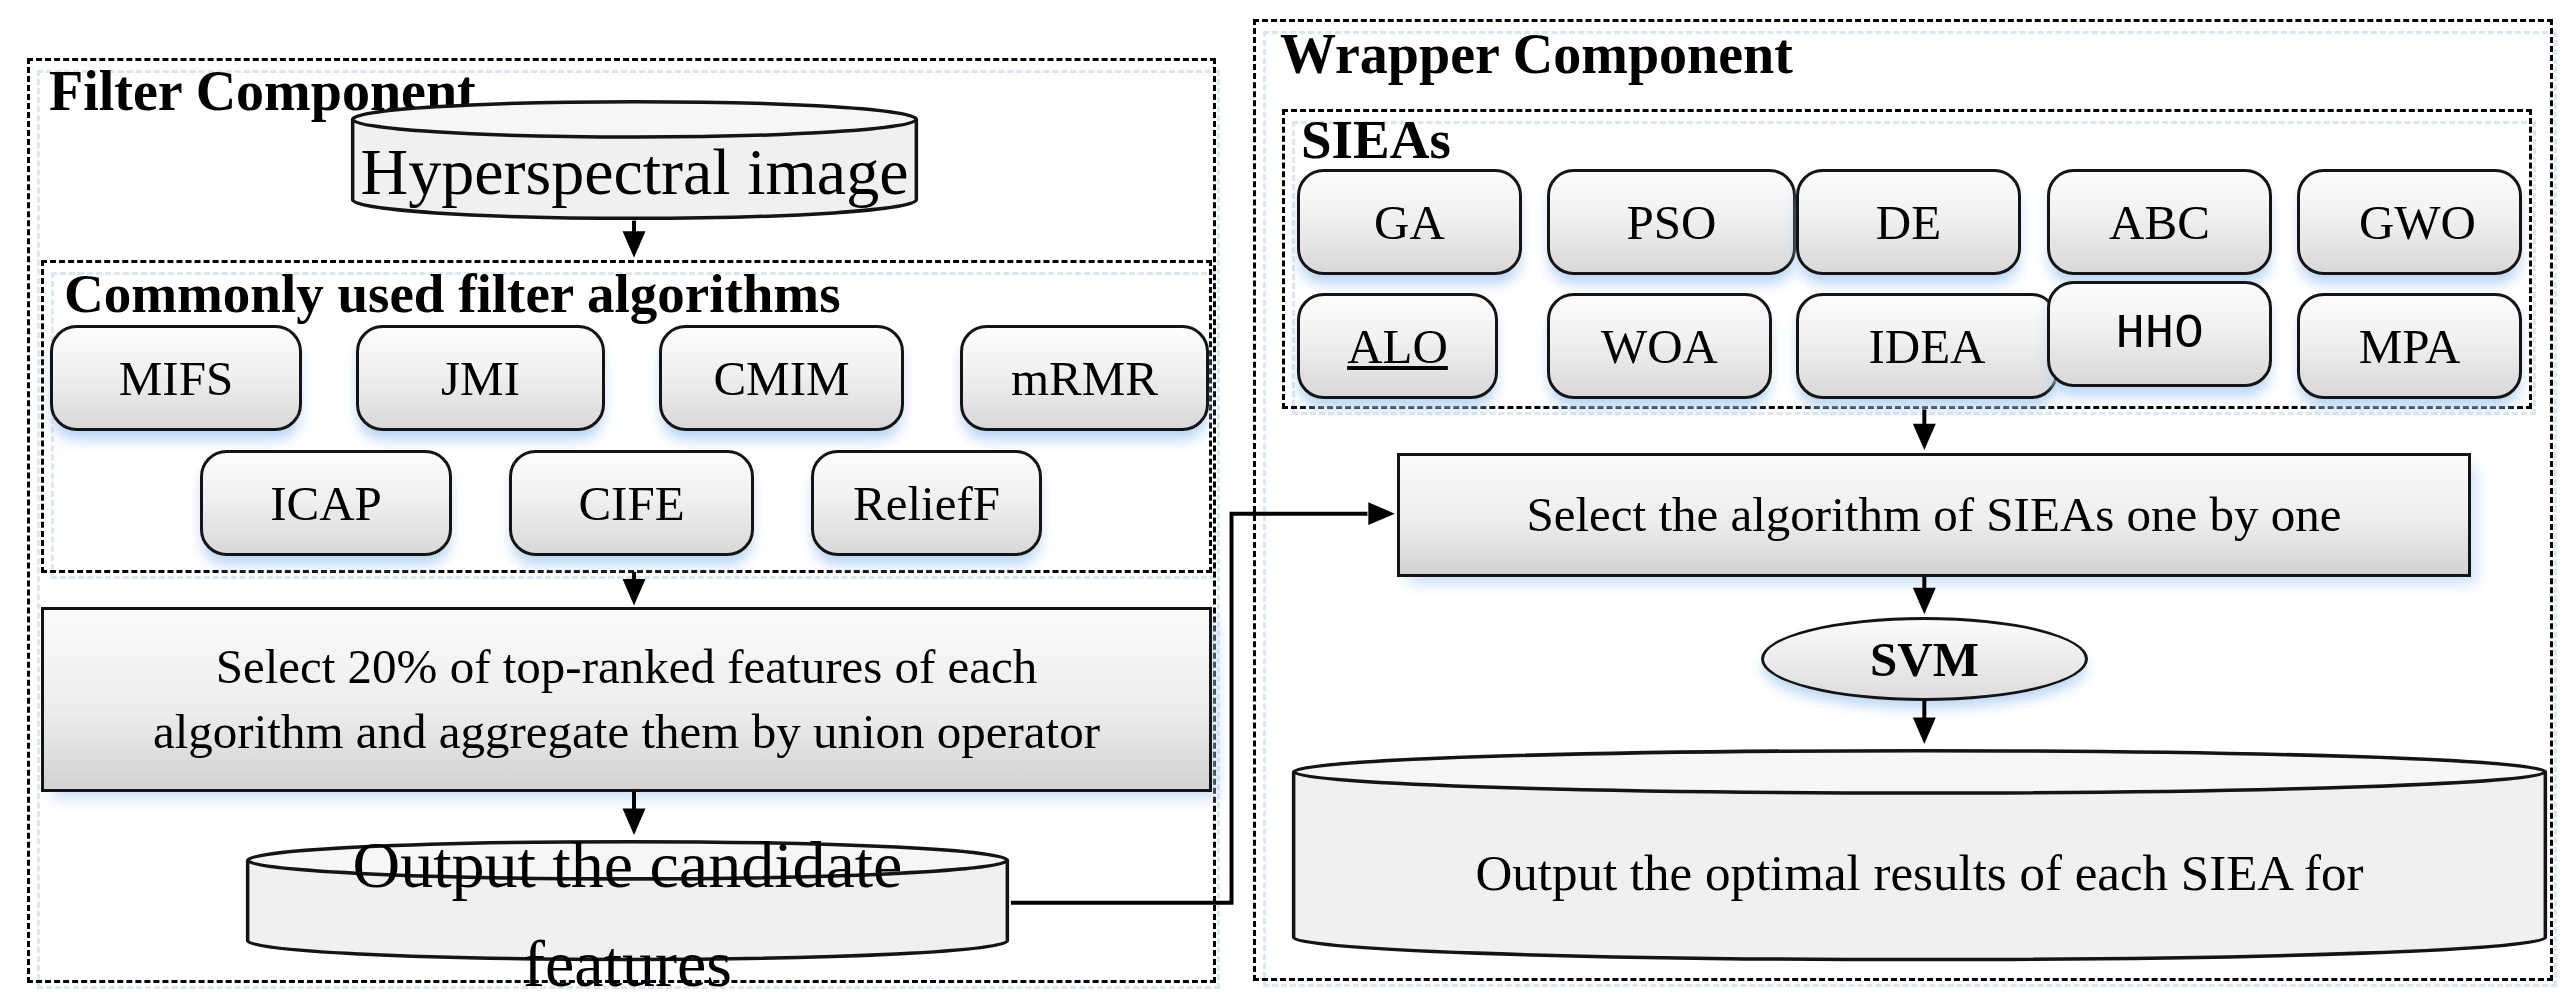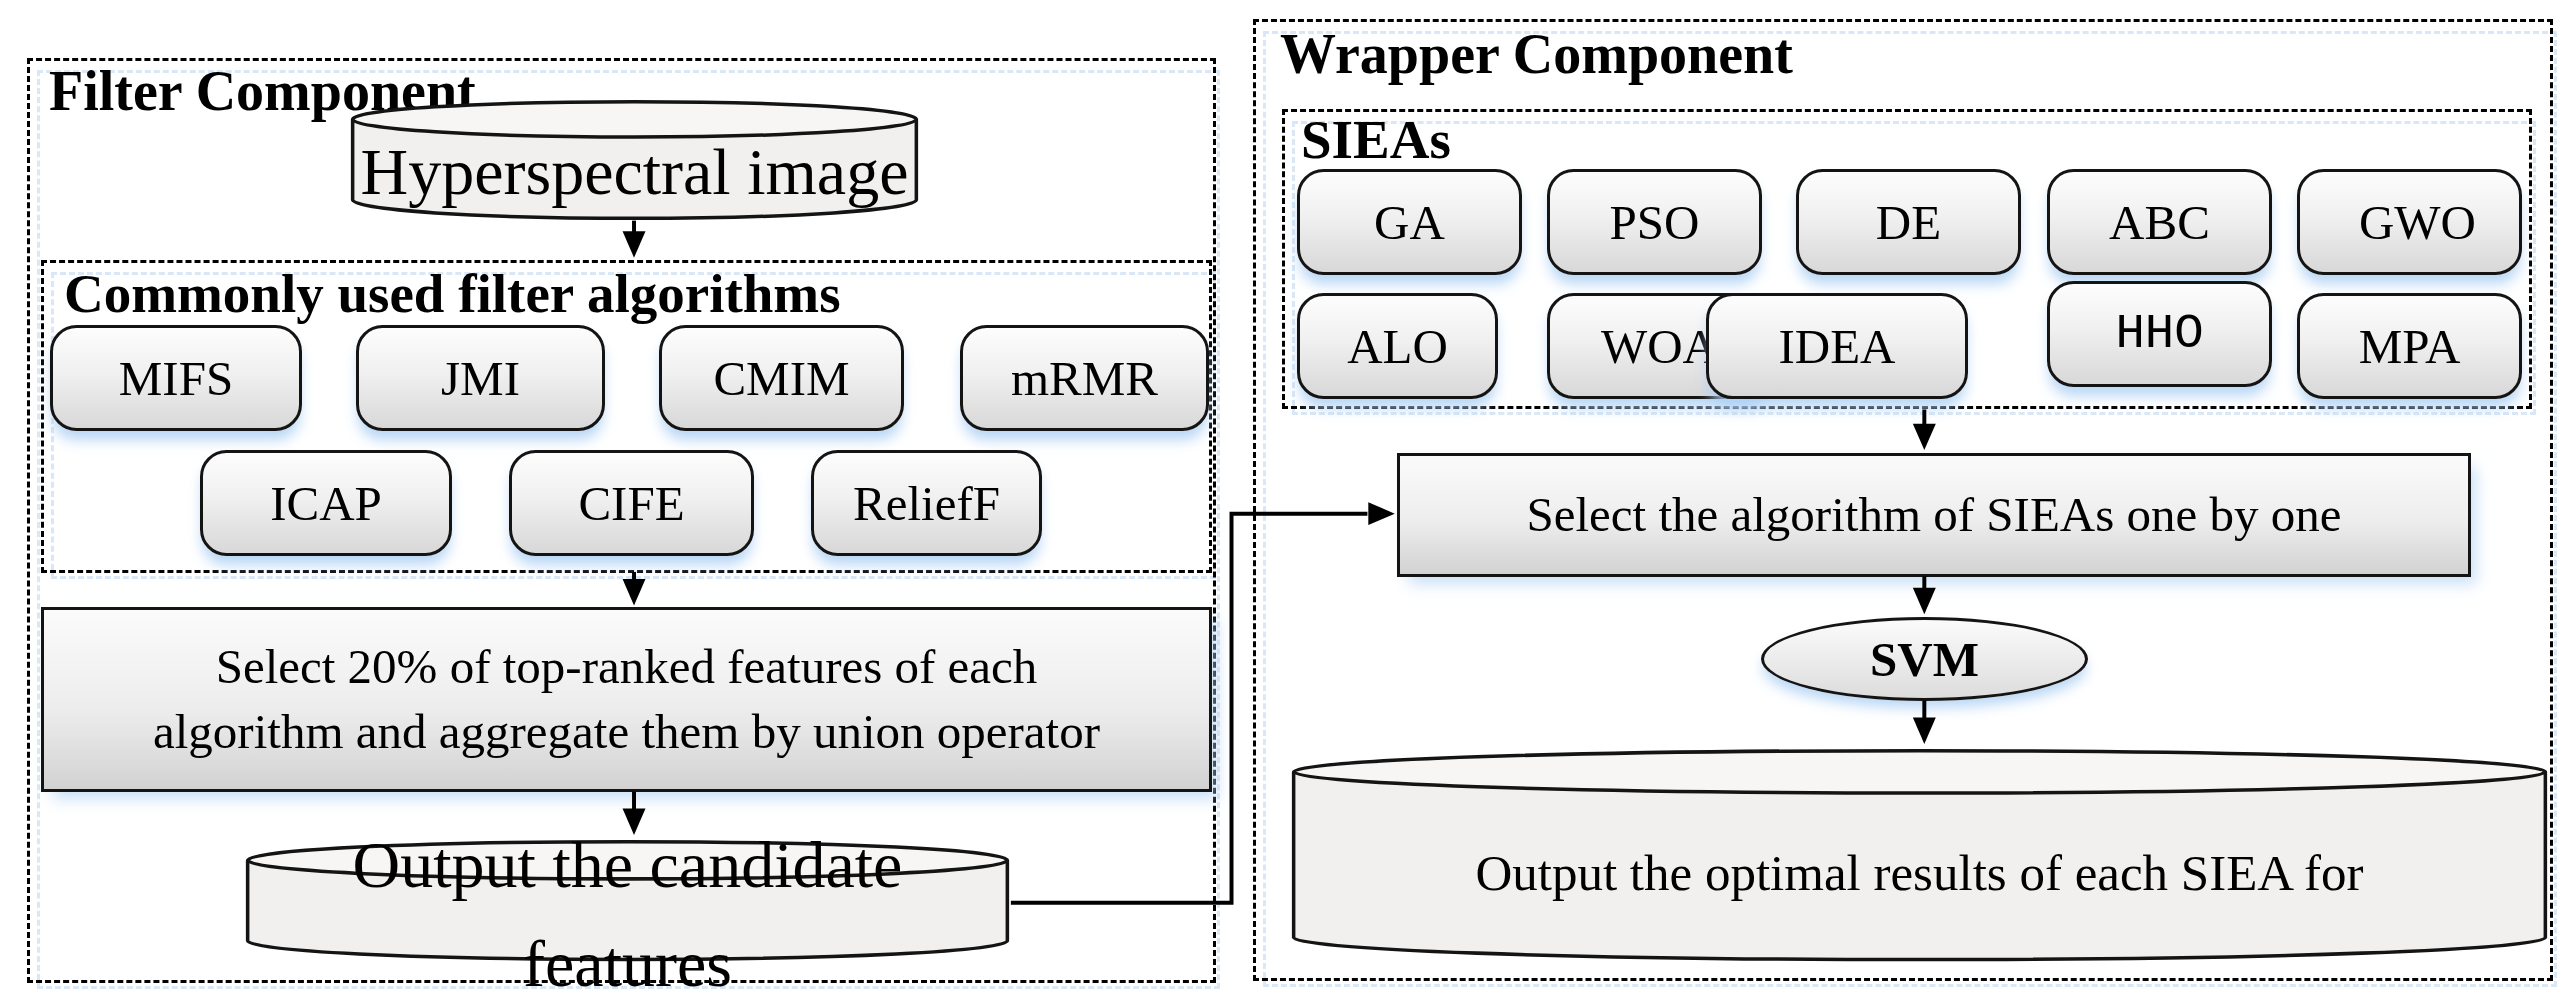--- a/index.html
+++ b/index.html
@@ -104,27 +104,27 @@
   </div>
 
   <div class="dashed-frame" style="left:1253px; top:19.4px; width:1300px; height:962px;"></div>
 
   <div class="frame-title" style="left:1280px; top:25px;">Wrapper Component</div>
 
   <div class="dashed-frame" style="left:1282px; top:109px; width:1250px; height:300px;"></div>
   <div class="frame-title inner" style="left:1301px; top:111px;">SIEAs</div>
 
   <div class="algo-node" style="left:1297px; top:169px; width:225px;">GA</div>
-  <div class="algo-node" style="left:1547px; top:169px; width:215px;">PSO</div>
+  <div class="algo-node" style="left:1547px; top:169px; width:249px;">PSO</div>
   <div class="algo-node" style="left:1796px; top:169px; width:225px;">DE</div>
   <div class="algo-node" style="left:2047px; top:169px; width:225px;">ABC</div>
   <div class="algo-node" style="left:2297px; top:169px; width:225px;padding-left:16px;">GWO</div>
-  <div class="algo-node" style="left:1297px; top:293px; width:201px;">ALO</div>
+  <div class="algo-node" style="left:1297px; top:293px; width:201px;text-decoration:underline;">ALO</div>
   <div class="algo-node" style="left:1547px; top:293px; width:225px;">WOA</div>
-  <div class="algo-node" style="left:1706px; top:293px; width:262px;">IDEA</div>
+  <div class="algo-node" style="left:1796px; top:293px; width:262px;">IDEA</div>
   <div class="algo-node" style="left:2047px; top:281px; width:225px;font-family:Liberation Mono, monospace;">HHO</div>
   <div class="algo-node" style="left:2297px; top:293px; width:225px;">MPA</div>
 
   <div class="process-box" style="left:1397px; top:453px; width:1074px; height:124px;">
     <div>Select the algorithm of SIEAs one by one</div>
   </div>
 
   <div class="ellipse-node" style="left:1761px; top:617px; width:327px; height:84px;">
     <div>SVM</div>
   </div>

